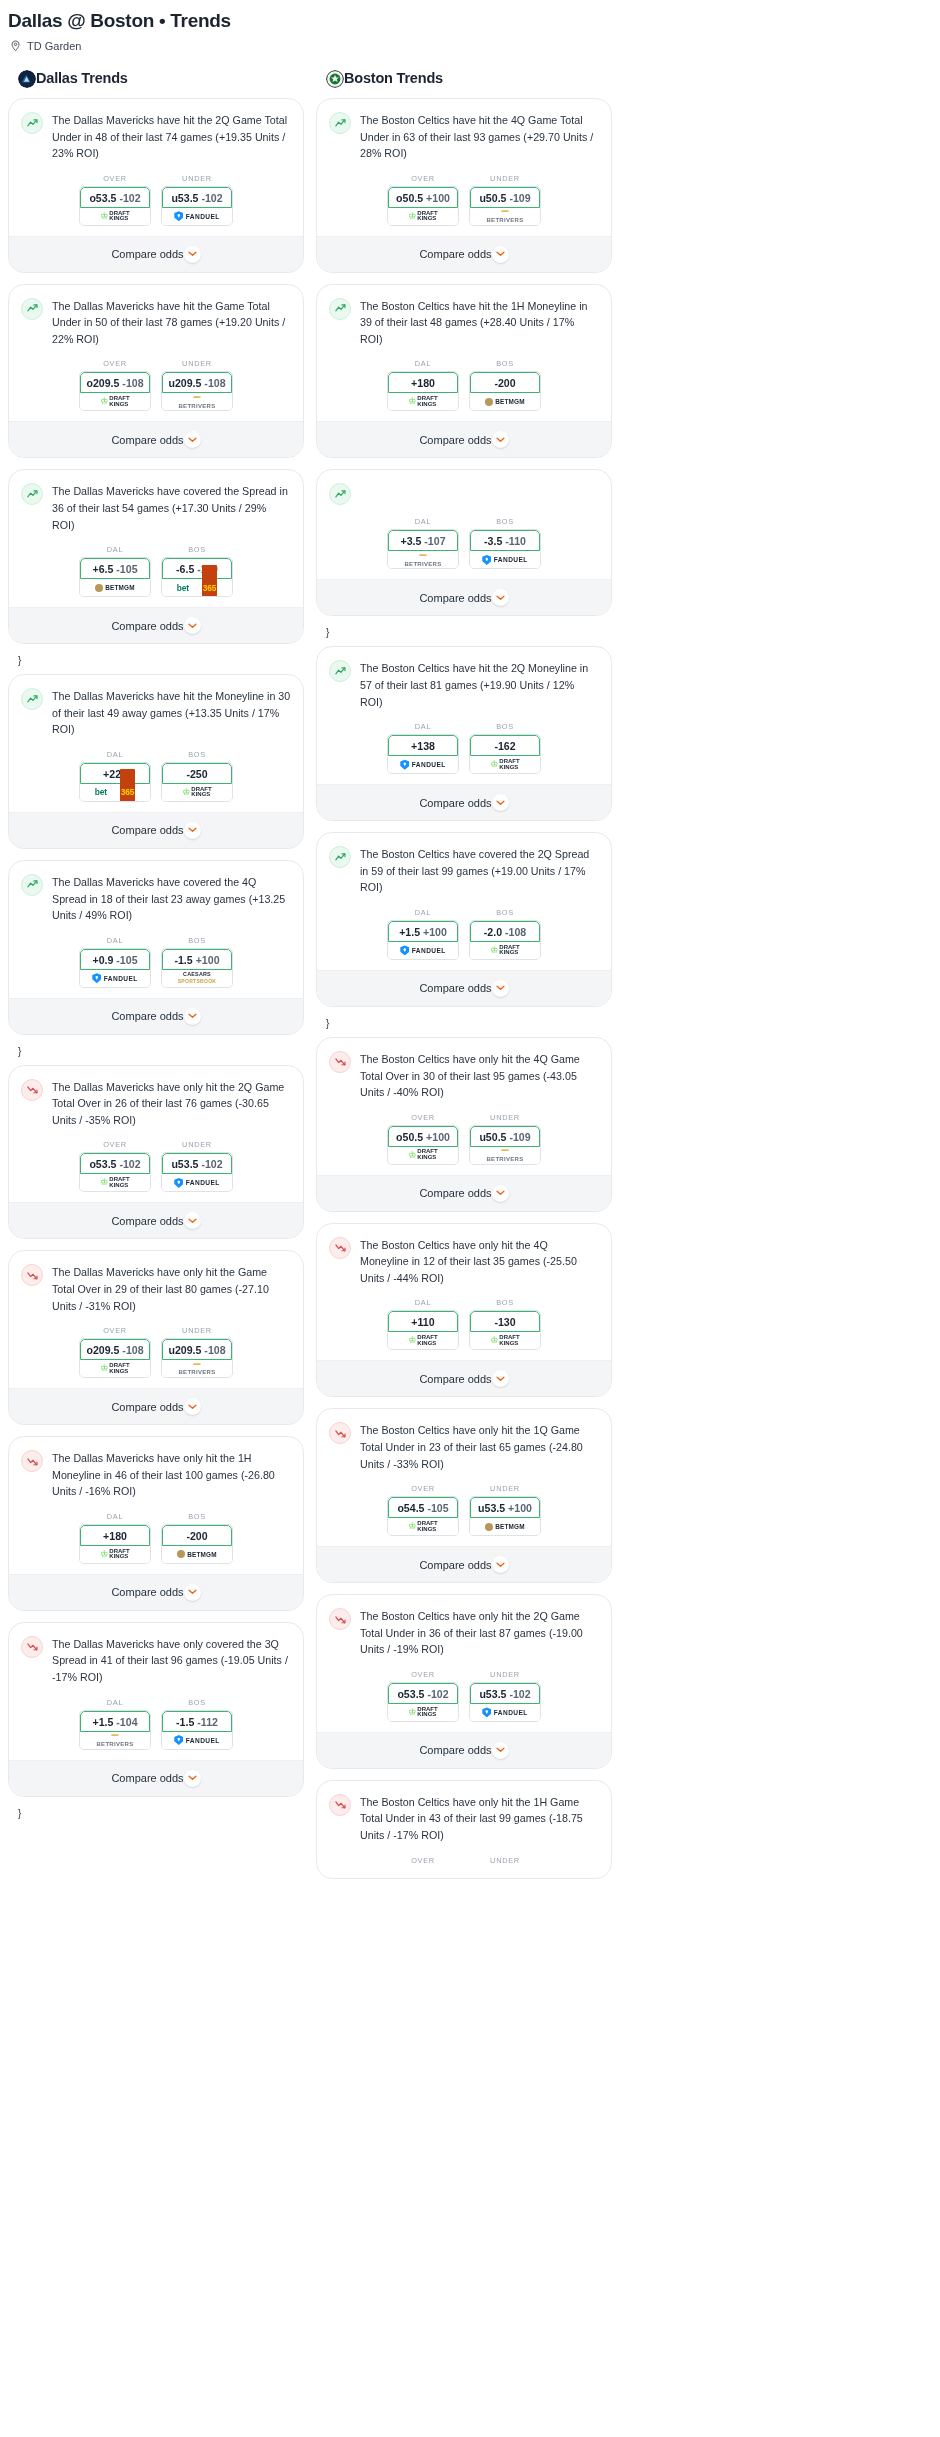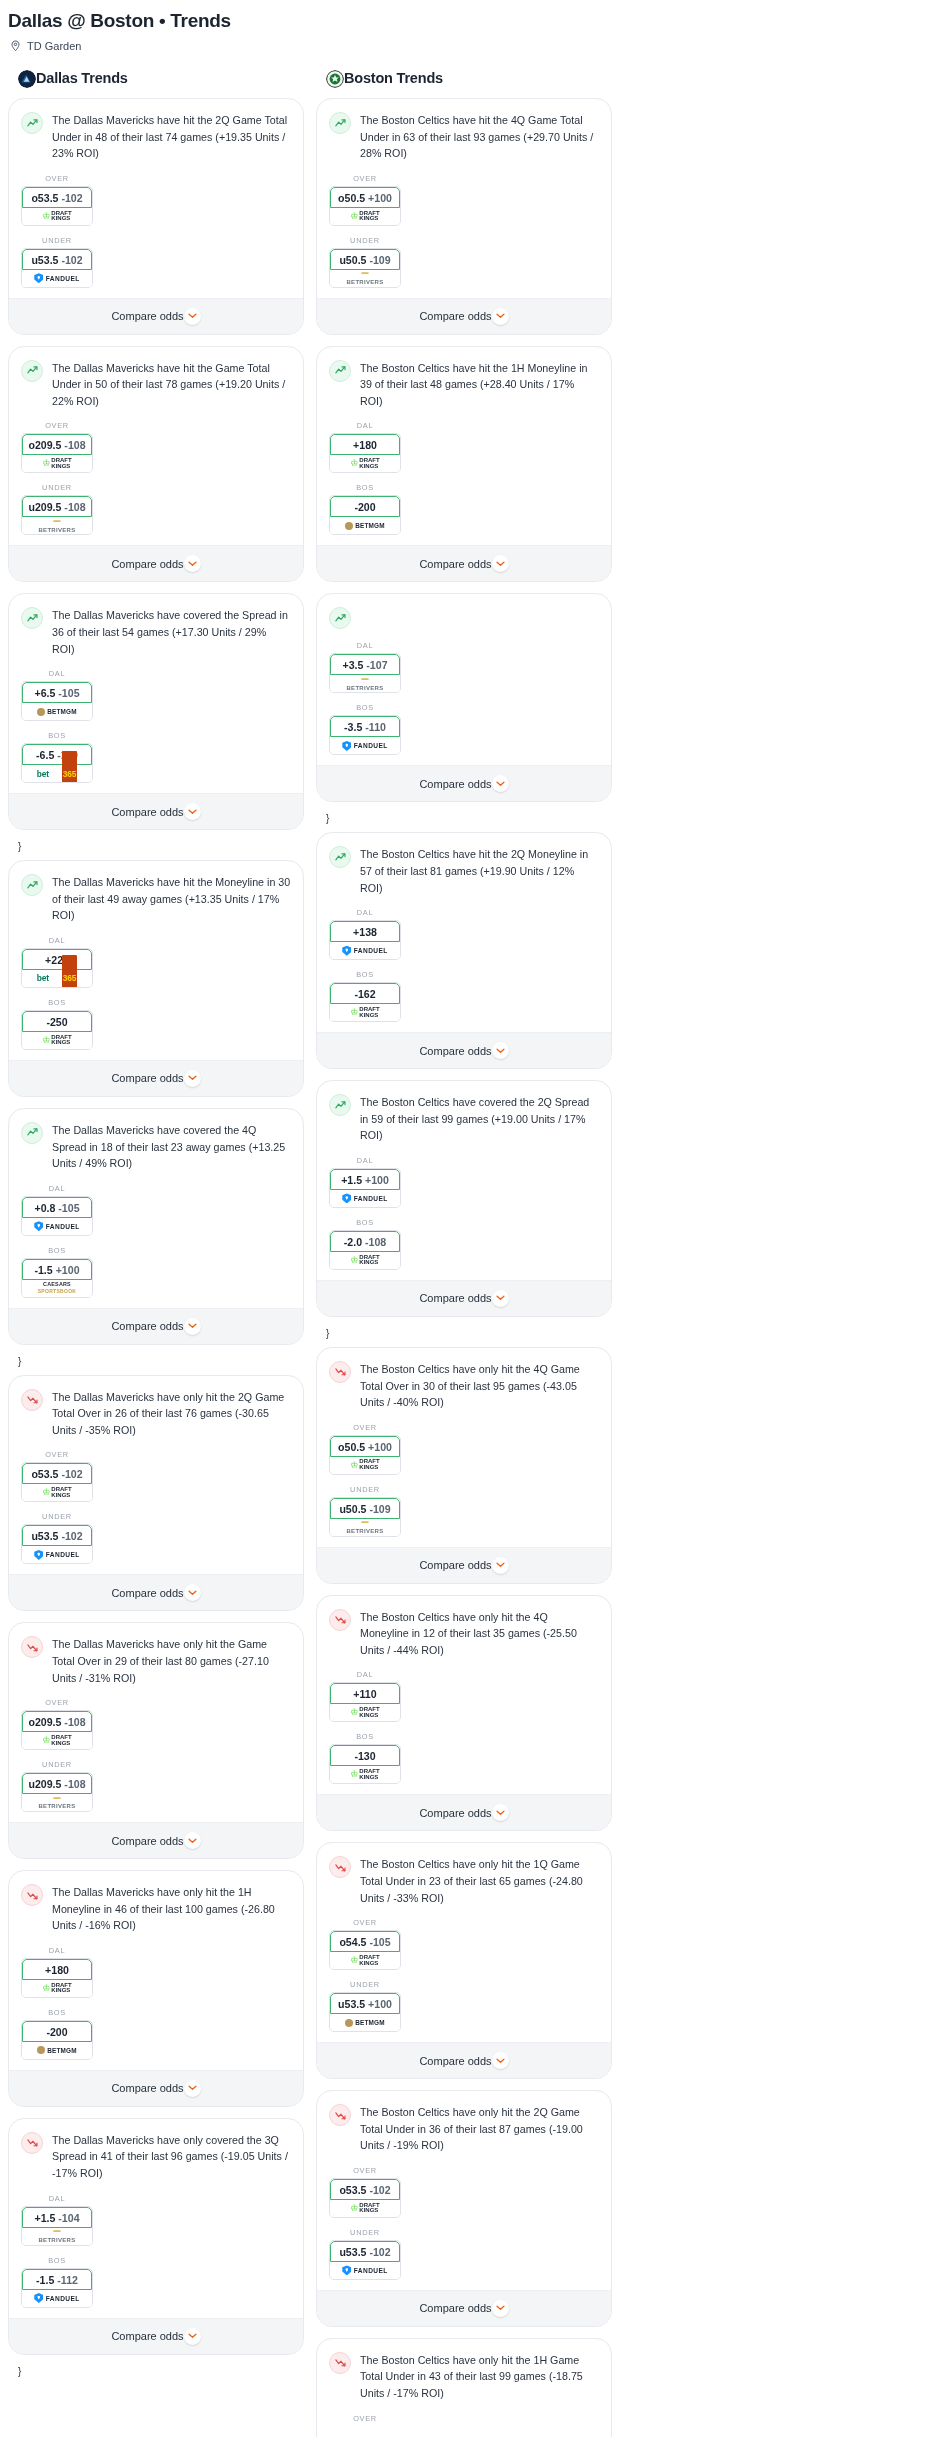--- a/index.html
+++ b/index.html
@@ -64,23 +64,22 @@
   .trend-icon.pos { background:#e9f9ef; border:1px solid #cdeeda; }
   .trend-icon.neg { background:#fdecec; border:1px solid #f6d2d2; }
   .trend-text {
     font-size: 10.7px;
     line-height: 1.55;
     color: #2a3340;
     padding-top: 1px;
   }
 
   .odds-row {
-    display:flex; justify-content:flex-end; gap: 10px;
+    display:flex; justify-content:center; gap: 10px;
     padding: 8px 12px 10px 12px;
-    flex-direction: column;
   }
   .odds-col { width: 72px; }
   .odds-label {
     font-size: 7.4px; letter-spacing: 0.7px; color:#9ba2ad;
     text-align:center; margin-bottom: 3px; text-transform: uppercase;
     font-weight: 500;
   }
   .odds-box {
     border: 1px solid #dfe2e8;
     border-radius: 5px;
@@ -356,21 +355,21 @@
                 <polyline points="2,9.5 5,5.5 7.5,8 11.5,3.2" fill="none" stroke="#2fa95f" stroke-width="1.3" stroke-linecap="round" stroke-linejoin="round"></polyline>
                 <polyline points="8.6,3.2 11.8,3.2 11.8,6" fill="none" stroke="#2fa95f" stroke-width="1.3" stroke-linecap="round" stroke-linejoin="round"></polyline>
               </svg>
             </div>
             <div class="trend-text">The Dallas Mavericks have covered the 4Q Spread in 18 of their last 23 away games (+13.25 Units / 49% ROI)</div>
           </div>
           <div class="odds-row">
             <div class="odds-col">
               <div class="odds-label">DAL</div>
               <div class="odds-box">
-                <div class="odds-value"><span>+0.8</span> <span class="px">-105</span></div>
+                <div class="odds-value"><span>+0.9</span> <span class="px">-105</span></div>
                 <div class="odds-book">
                   <div class="bk bk-fd">
                     <span class="fd-shield"></span>
                     <span class="fd-text">FANDUEL</span>
                   </div>
                 </div>
               </div>
             </div>
             <div class="odds-col">
               <div class="odds-label">BOS</div>

